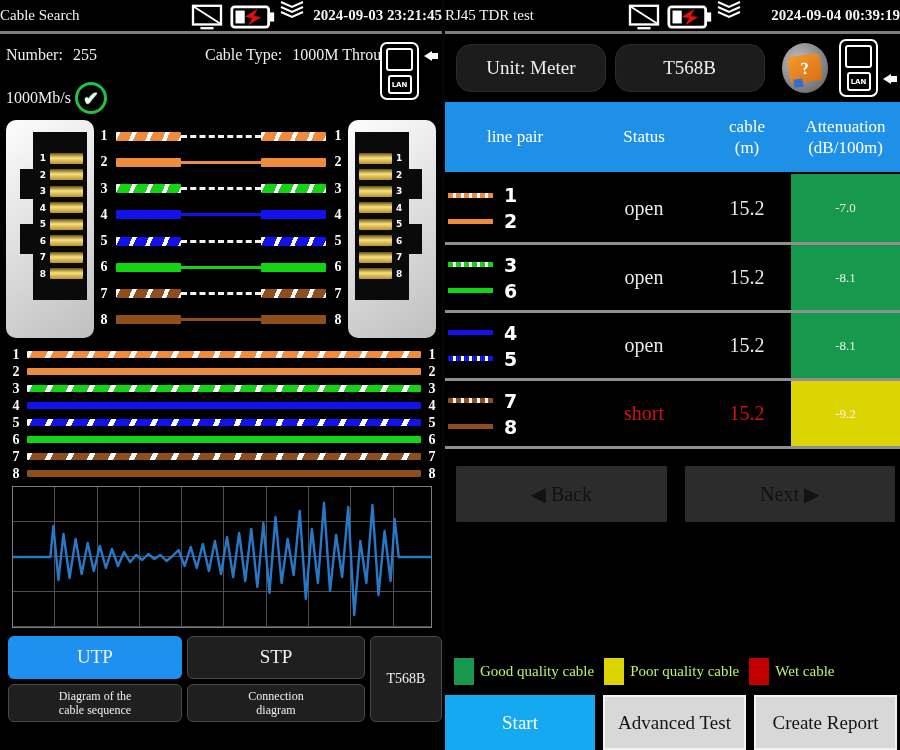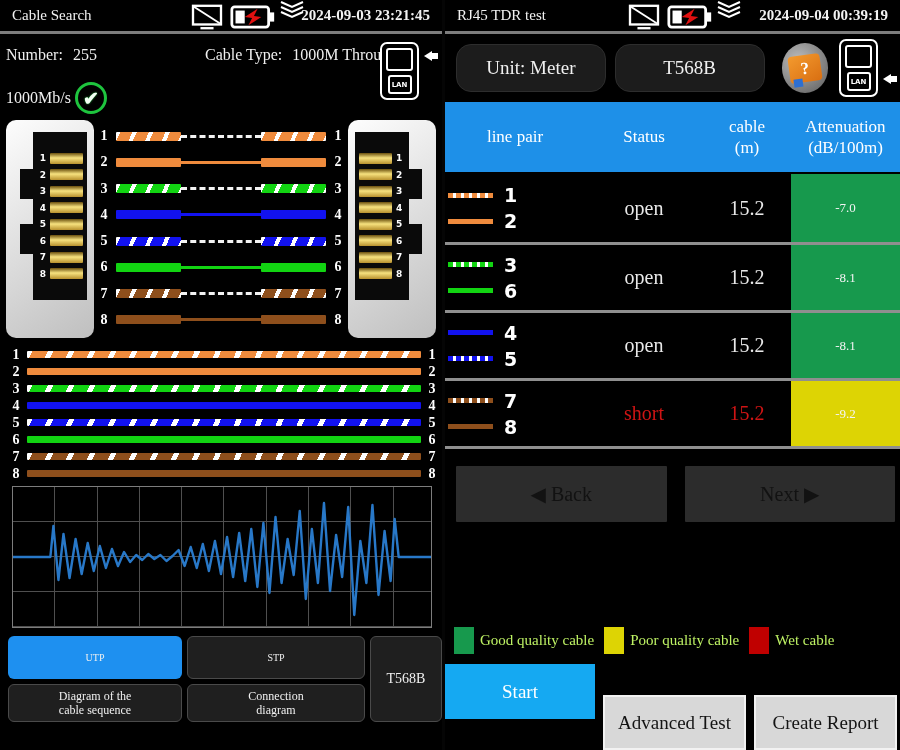--- a/index.html
+++ b/index.html
@@ -5,21 +5,21 @@
   html,body{margin:0;padding:0;background:#000;}
   *{box-sizing:border-box;}
   .screen{width:900px;height:750px;background:#000;display:flex;overflow:hidden;
           font-family:"Liberation Serif",serif;color:#fff;position:relative;}
   .panel{background:#000;display:flex;flex-direction:column;}
   .panel.left{width:445px;border-right:3px solid #050505;}
   .panel.right{width:455px;}
 
   
   .hdr{height:34px;display:flex;align-items:center;border-bottom:3px solid #7d7d7d;
-       padding:0 12px;position:relative;}
+       padding:0 0;position:relative;}
   .hdr-title{font-size:15px;color:#f2f2f2;white-space:nowrap;}
   .hdr-icons{display:flex;align-items:center;gap:6px;position:absolute;left:43%;top:3px;}
   .hdr-ts{margin-left:auto;font-size:15px;font-weight:700;color:#f2f2f2;white-space:nowrap;}
   .layers-ic{margin:-16px 0 0 -4px;}
 
   
   .info-row{display:flex;align-items:flex-start;padding:12px 0 0 6px;height:44px;position:relative;}
   .lbl{font-size:16px;color:#efefef;}
   .val{font-size:16px;color:#efefef;margin-left:10px;}
   .ct-group{position:absolute;left:205px;top:12px;display:flex;}
@@ -82,21 +82,21 @@
   .tdr{margin:6px 10px 0 12px;height:142px;border:1px solid #7c7c7c;position:relative;
        background-image:
          repeating-linear-gradient(to right,transparent 0 41.3px,#4f4f4f 41.3px 42.3px),
          repeating-linear-gradient(to bottom,transparent 0 34px,#4f4f4f 34px 35px);}
   .tdr svg{position:absolute;inset:0;width:100%;height:100%;}
 
   
   .left-buttons{display:grid;grid-template-columns:174px 178px 1fr;grid-template-rows:43px 38px;
                 gap:5px;padding:8px 0 0 8px;}
   .lbtn{display:flex;align-items:center;justify-content:center;text-align:center;
-        border-radius:6px;font-size:10px;color:#f0f0f0;white-space:pre-line;line-height:1.2;cursor:pointer;}
+        border-radius:6px;font-size:19px;color:#f0f0f0;white-space:pre-line;line-height:1.2;cursor:pointer;}
   .lbtn.dark{background:#1f1f1f;border:1px solid #4a4a4a;}
   .lbtn.blue{background:#1e90f0;}
   .btn-t568b{grid-column:3;grid-row:1/3;font-size:14px;}
   .lbtn.small{font-size:12px;}
 
   
   .controls{display:flex;align-items:center;gap:9px;padding:10px 3px 8px 11px;height:66px;}
   .ctrl-btn{width:161px;height:48px;background:#1c1c1c;border:1px solid #2d2d2d;border-radius:15px;
             display:flex;align-items:center;justify-content:center;font-size:19px;color:#f0f0f0;cursor:pointer;}
   .help{width:50px;height:50px;border-radius:50%;background:radial-gradient(circle at 35% 35%,#bdbdbd,#5a5a5a);
@@ -129,21 +129,21 @@
   .pager{display:flex;gap:18px;padding:17px 5px 0 11px;}
   .pgbtn{flex:1;height:56px;background:#2c2c2c;border-radius:1px;display:flex;align-items:center;
          justify-content:center;font-size:20px;color:#121212;cursor:pointer;}
   .legend{display:flex;align-items:center;gap:6px;padding:0 2px 0 9px;height:34px;margin-top:auto;}
   .lg-sq{width:20px;height:27px;display:inline-block;flex:0 0 20px;}
   .lg-label{font-size:15px;color:#bef264;white-space:nowrap;margin-right:4px;}
   .actions{display:flex;gap:8px;padding:7px 3px 0 0;}
   .abtn{height:55px;border-radius:0;display:flex;align-items:center;justify-content:center;
         font-size:19px;cursor:pointer;}
   .act-start{width:150px;background:#15a9f2;color:#fff;}
-  .act-gray{flex:1;background:#d8d8d8;color:#141414;border:2px solid #f2f2f2;margin-top:31px;}
+  .act-gray{flex:1;background:#d8d8d8;color:#141414;border:2px solid #f2f2f2;}
 </style>
 </head>
 <body>
 
 <div class="screen">
 
   <div class="panel left">
     <div class="hdr">
       <span class="hdr-title">Cable Search</span>
       <span class="hdr-icons">

